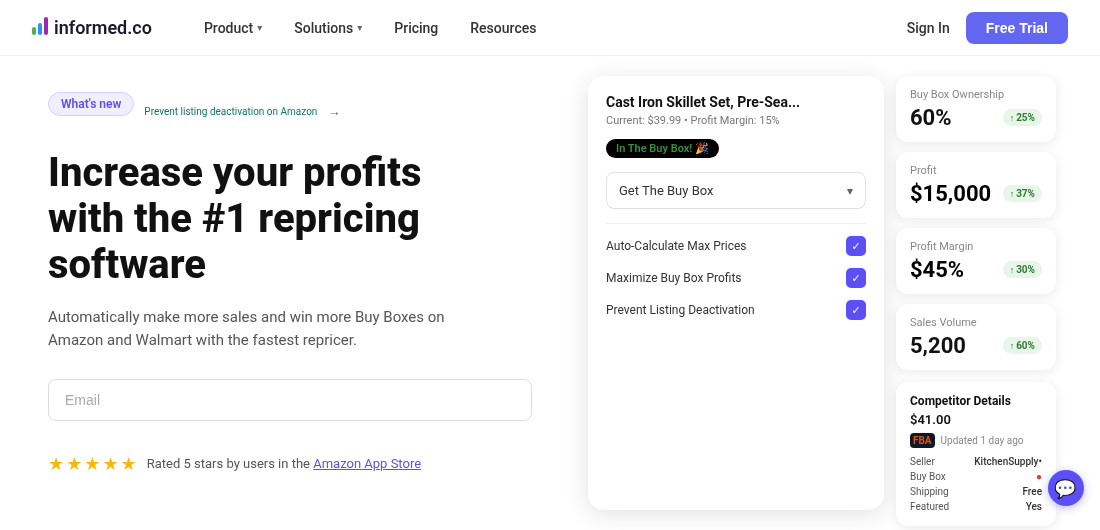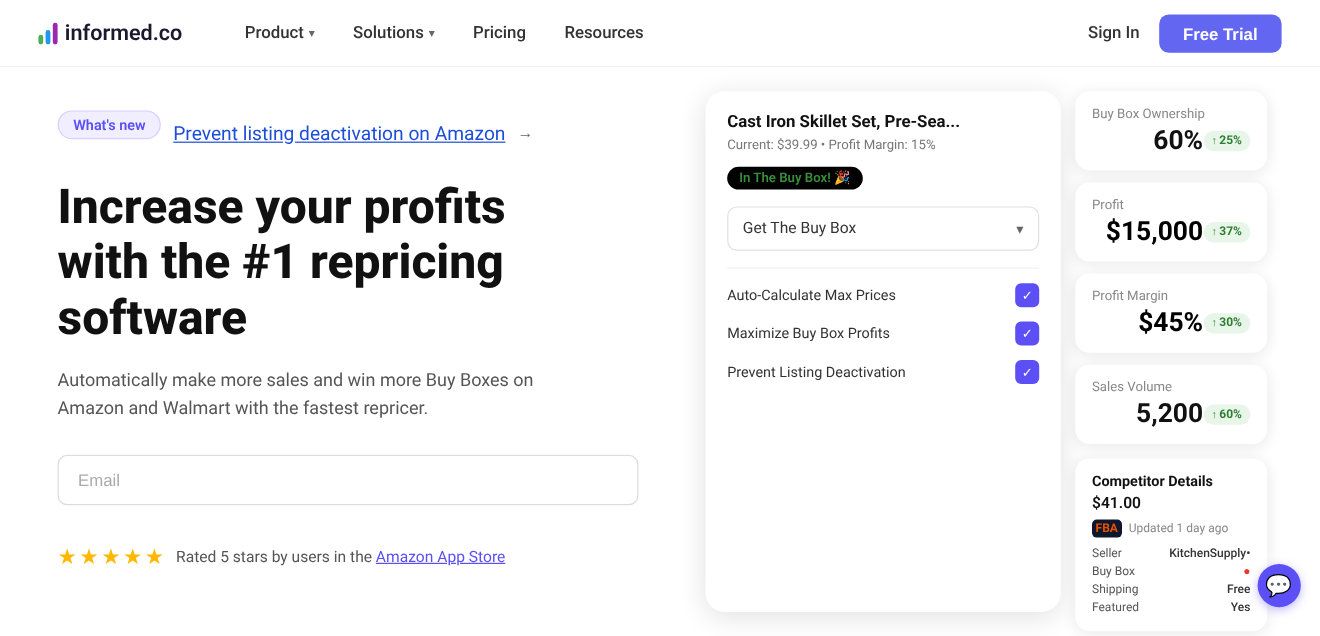--- a/index.html
+++ b/index.html
@@ -18,21 +18,21 @@
       align-items: center;
       padding: 0 32px;
       height: 56px;
       border-bottom: 1px solid #f0f0f0;
       background: #fff;
       position: relative;
       z-index: 10;
     }
     .logo {
       display: flex;
-      align-items: center;
+      align-items: flex-start;
       gap: 6px;
       margin-right: 40px;
     }
     .logo-bars {
       display: flex;
       align-items: flex-end;
       gap: 2px;
       height: 18px;
     }
     .logo-bar {
@@ -111,24 +111,23 @@
       border: 1px solid #d4d0ff;
       border-radius: 20px;
       padding: 4px 12px;
       font-size: 12px;
       font-weight: 600;
       color: #5b4ff5;
       cursor: pointer;
       margin-bottom: 14px;
     }
     .whats-new-text {
-      color: #1d4ed8;
-      font-size: 16px;
+      color: #0f766e;
+      font-size: 10px;
       font-weight: 400;
-      text-decoration: underline;
     }
     .whats-new-arrow {
       color: #666;
       font-size: 13px;
     }
     .whats-new-row {
       display: flex;
       align-items: center;
       gap: 10px;
       margin-bottom: 20px;
@@ -287,21 +286,21 @@
       padding: 12px 14px;
     }
     .stat-label {
       font-size: 11px;
       color: #888;
       margin-bottom: 4px;
     }
     .stat-value-row {
       display: flex;
       align-items: center;
-      justify-content: flex-end;
+      justify-content: space-between;
     }
     .stat-value {
       font-size: 22px;
       font-weight: 700;
       color: #111;
     }
     .stat-value.blue { color: #000000; }
     .stat-badge {
       font-size: 10px;
       font-weight: 700;

